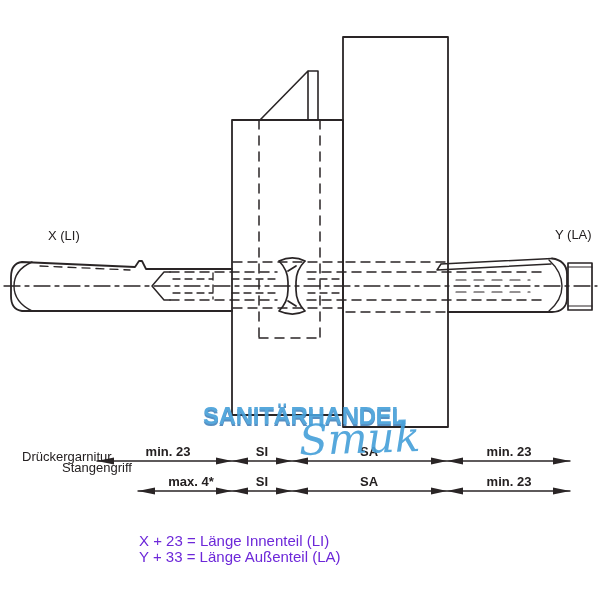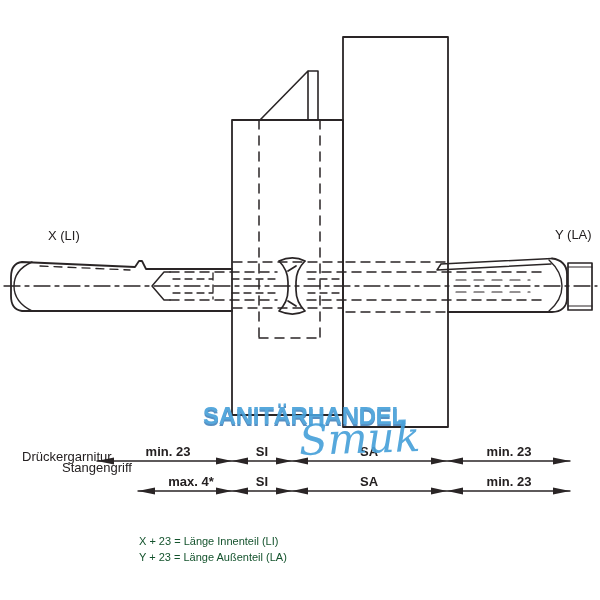--- a/index.html
+++ b/index.html
@@ -3,21 +3,21 @@
 <meta charset="utf-8">
 <style>
   html,body{margin:0;padding:0;background:#fff;}
   .stage{
     position:relative;width:600px;height:600px;background:#fff;overflow:hidden;
     font-family:"Liberation Sans",sans-serif;color:#242021;
   }
   .stage svg{position:absolute;left:0;top:0;z-index:1;}
   .lbl{position:absolute;z-index:2;font-size:13px;line-height:15px;white-space:nowrap;color:#242021;}
   .lbl.center{transform:translateX(-50%);font-weight:bold;}
-  .note{position:absolute;z-index:2;font-size:11px;line-height:16px;white-space:nowrap;color:#14532d;}
+  .note{position:absolute;z-index:2;font-size:15px;line-height:16px;white-space:nowrap;color:#6d28d9;}
   .wm-brand{
     position:absolute;z-index:3;left:203px;top:402px;
     font-size:24px;font-weight:bold;letter-spacing:-0.3px;
     color:#48a1da;opacity:0.92;white-space:nowrap;
     text-shadow:0 1.5px 0 rgba(40,112,176,0.85);
   }
   .wm-script{
     position:absolute;z-index:3;left:299px;top:414px;
     font-family:"DejaVu Serif",serif;font-style:italic;
     font-size:42px;color:#48a1da;opacity:0.92;white-space:nowrap;
@@ -105,18 +105,18 @@
   <div class="lbl center" style="left:369px;top:444px">SA</div>
   <div class="lbl center" style="left:509px;top:444px">min. 23</div>
 
   <div class="lbl" style="left:62px;top:460px">Stangengriff</div>
   <div class="lbl center" style="left:191px;top:474px">max. 4*</div>
   <div class="lbl center" style="left:262px;top:474px">SI</div>
   <div class="lbl center" style="left:369px;top:474px">SA</div>
   <div class="lbl center" style="left:509px;top:474px">min. 23</div>
 
   <div class="note" style="left:139px;top:533px">X + 23 = Länge Innenteil (LI)</div>
-  <div class="note" style="left:139px;top:549px">Y + 23 = Länge Außenteil (LA)</div>
+  <div class="note" style="left:139px;top:549px">Y + 33 = Länge Außenteil (LA)</div>
 
   <div class="wm-brand">SANITÄRHANDEL</div>
   <div class="wm-script">Smuk</div>
 
 </div>
 
 </body></html>

